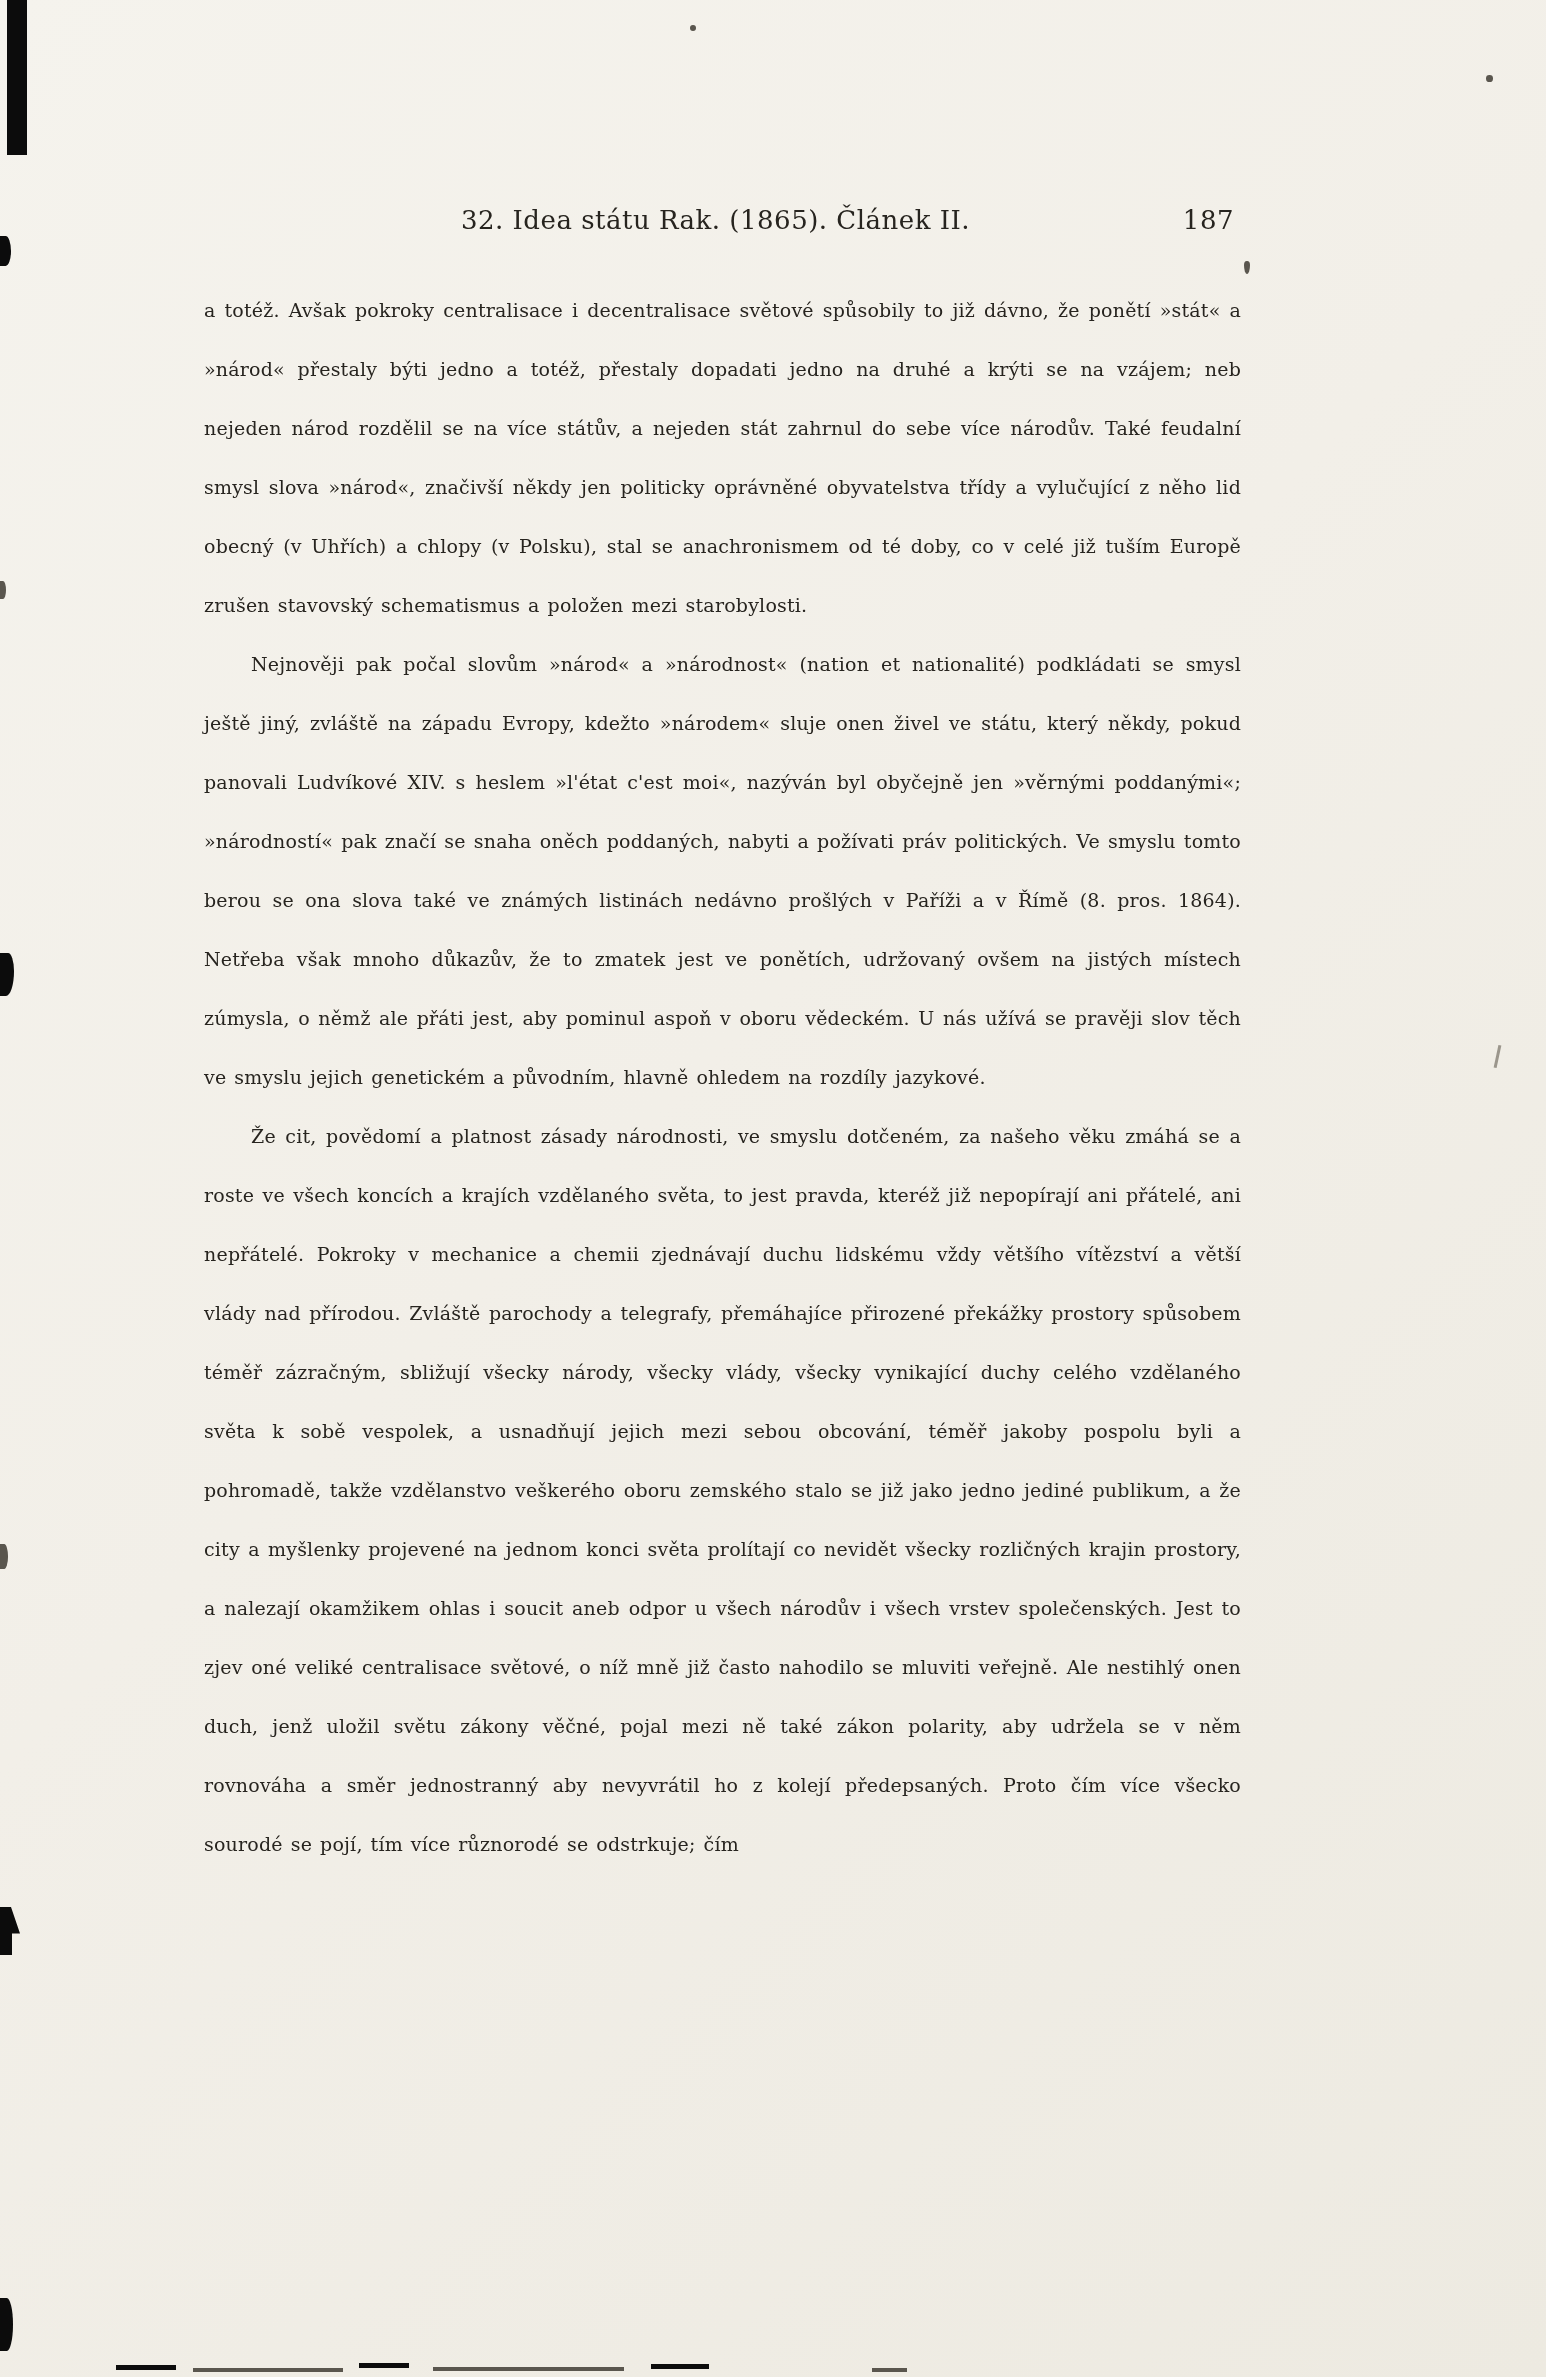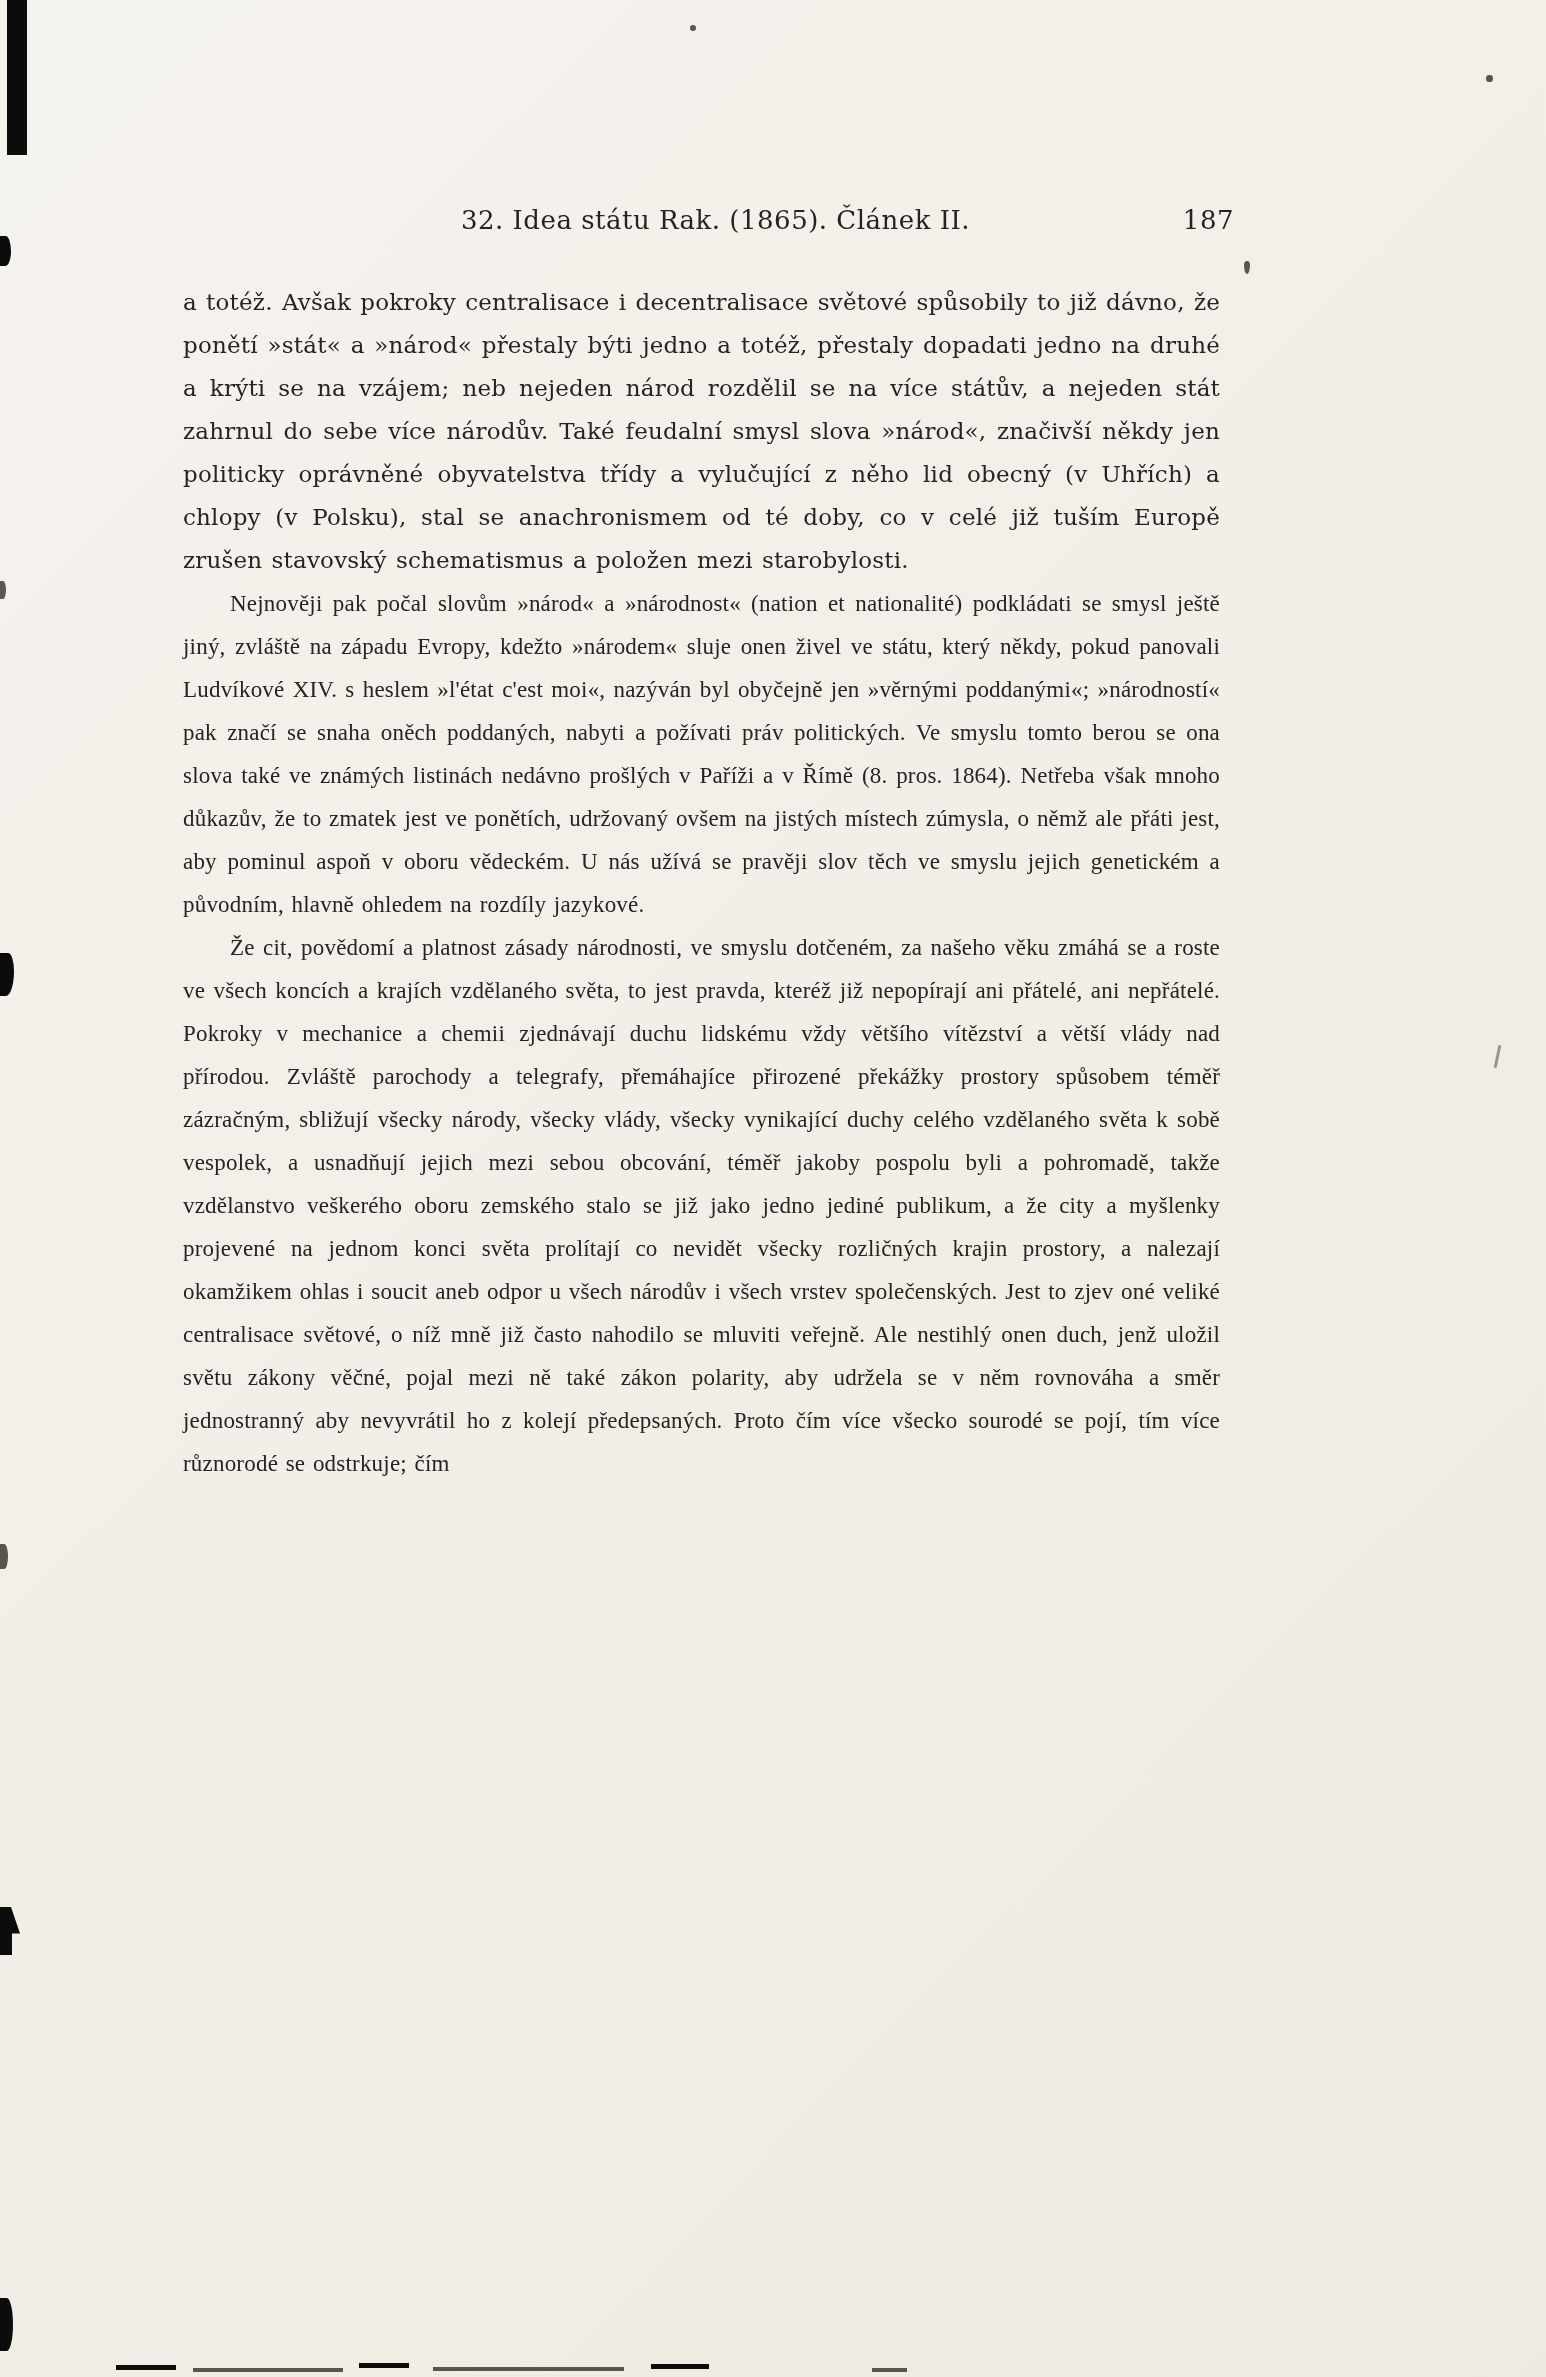--- a/index.html
+++ b/index.html
@@ -33,30 +33,30 @@
   .page-number {
     position: absolute;
     right: 0;
     top: 0;
   }
 
   
   .text-block {
     position: absolute;
     top: 281px;
-    left: 183px;
+    left: 204px;
     width: 1037px;
-    font-size: 23px;
-    line-height: 43px;
+    font-size: 19px;
+    line-height: 59px;
     text-align: justify;
     letter-spacing: 0.2px;
     word-spacing: 1.7px;
   }
   .text-block p { margin: 0; }
-  .text-block p.indented { text-indent: 47px; font-family: Liberation Serif, serif; }
+  .text-block p.indented { text-indent: 47px; }
 
   
   .artifact { position: absolute; background: #0c0c0c; }
   .soft { background: #5a564e; }
   .faint { background: #9b968c; }
   .round { border-radius: 50%; }
 </style>
 </head>
 <body>
 

